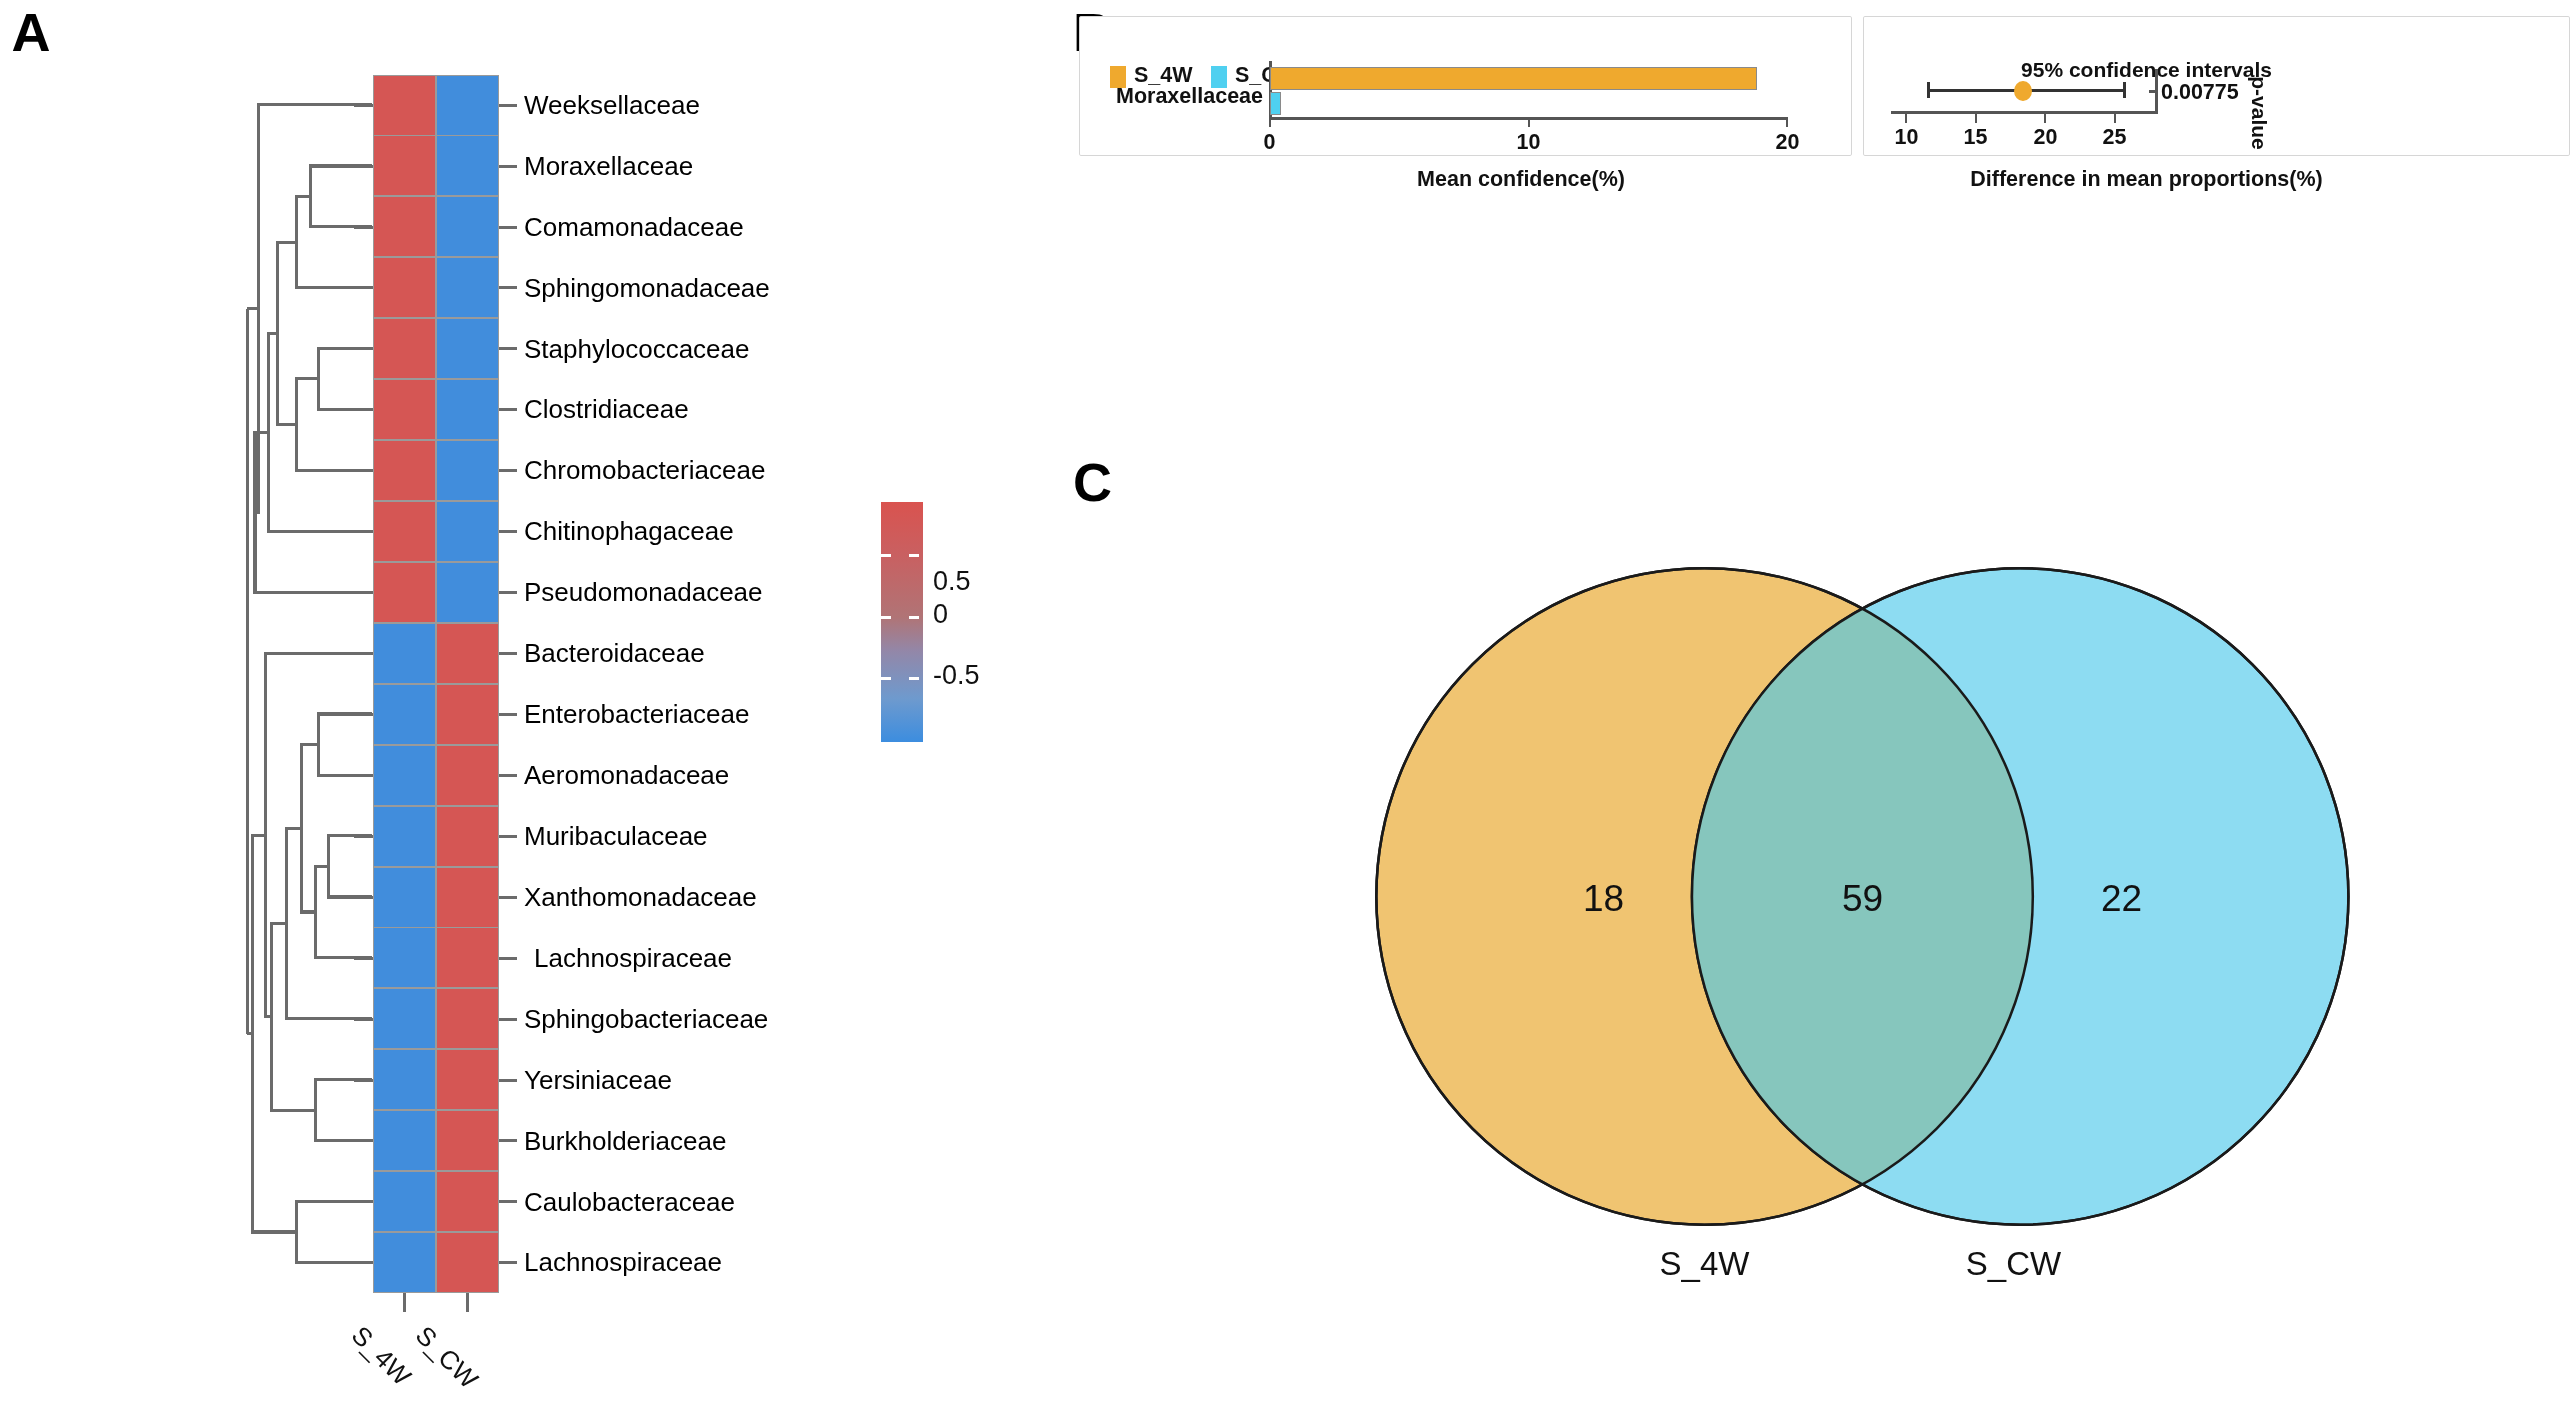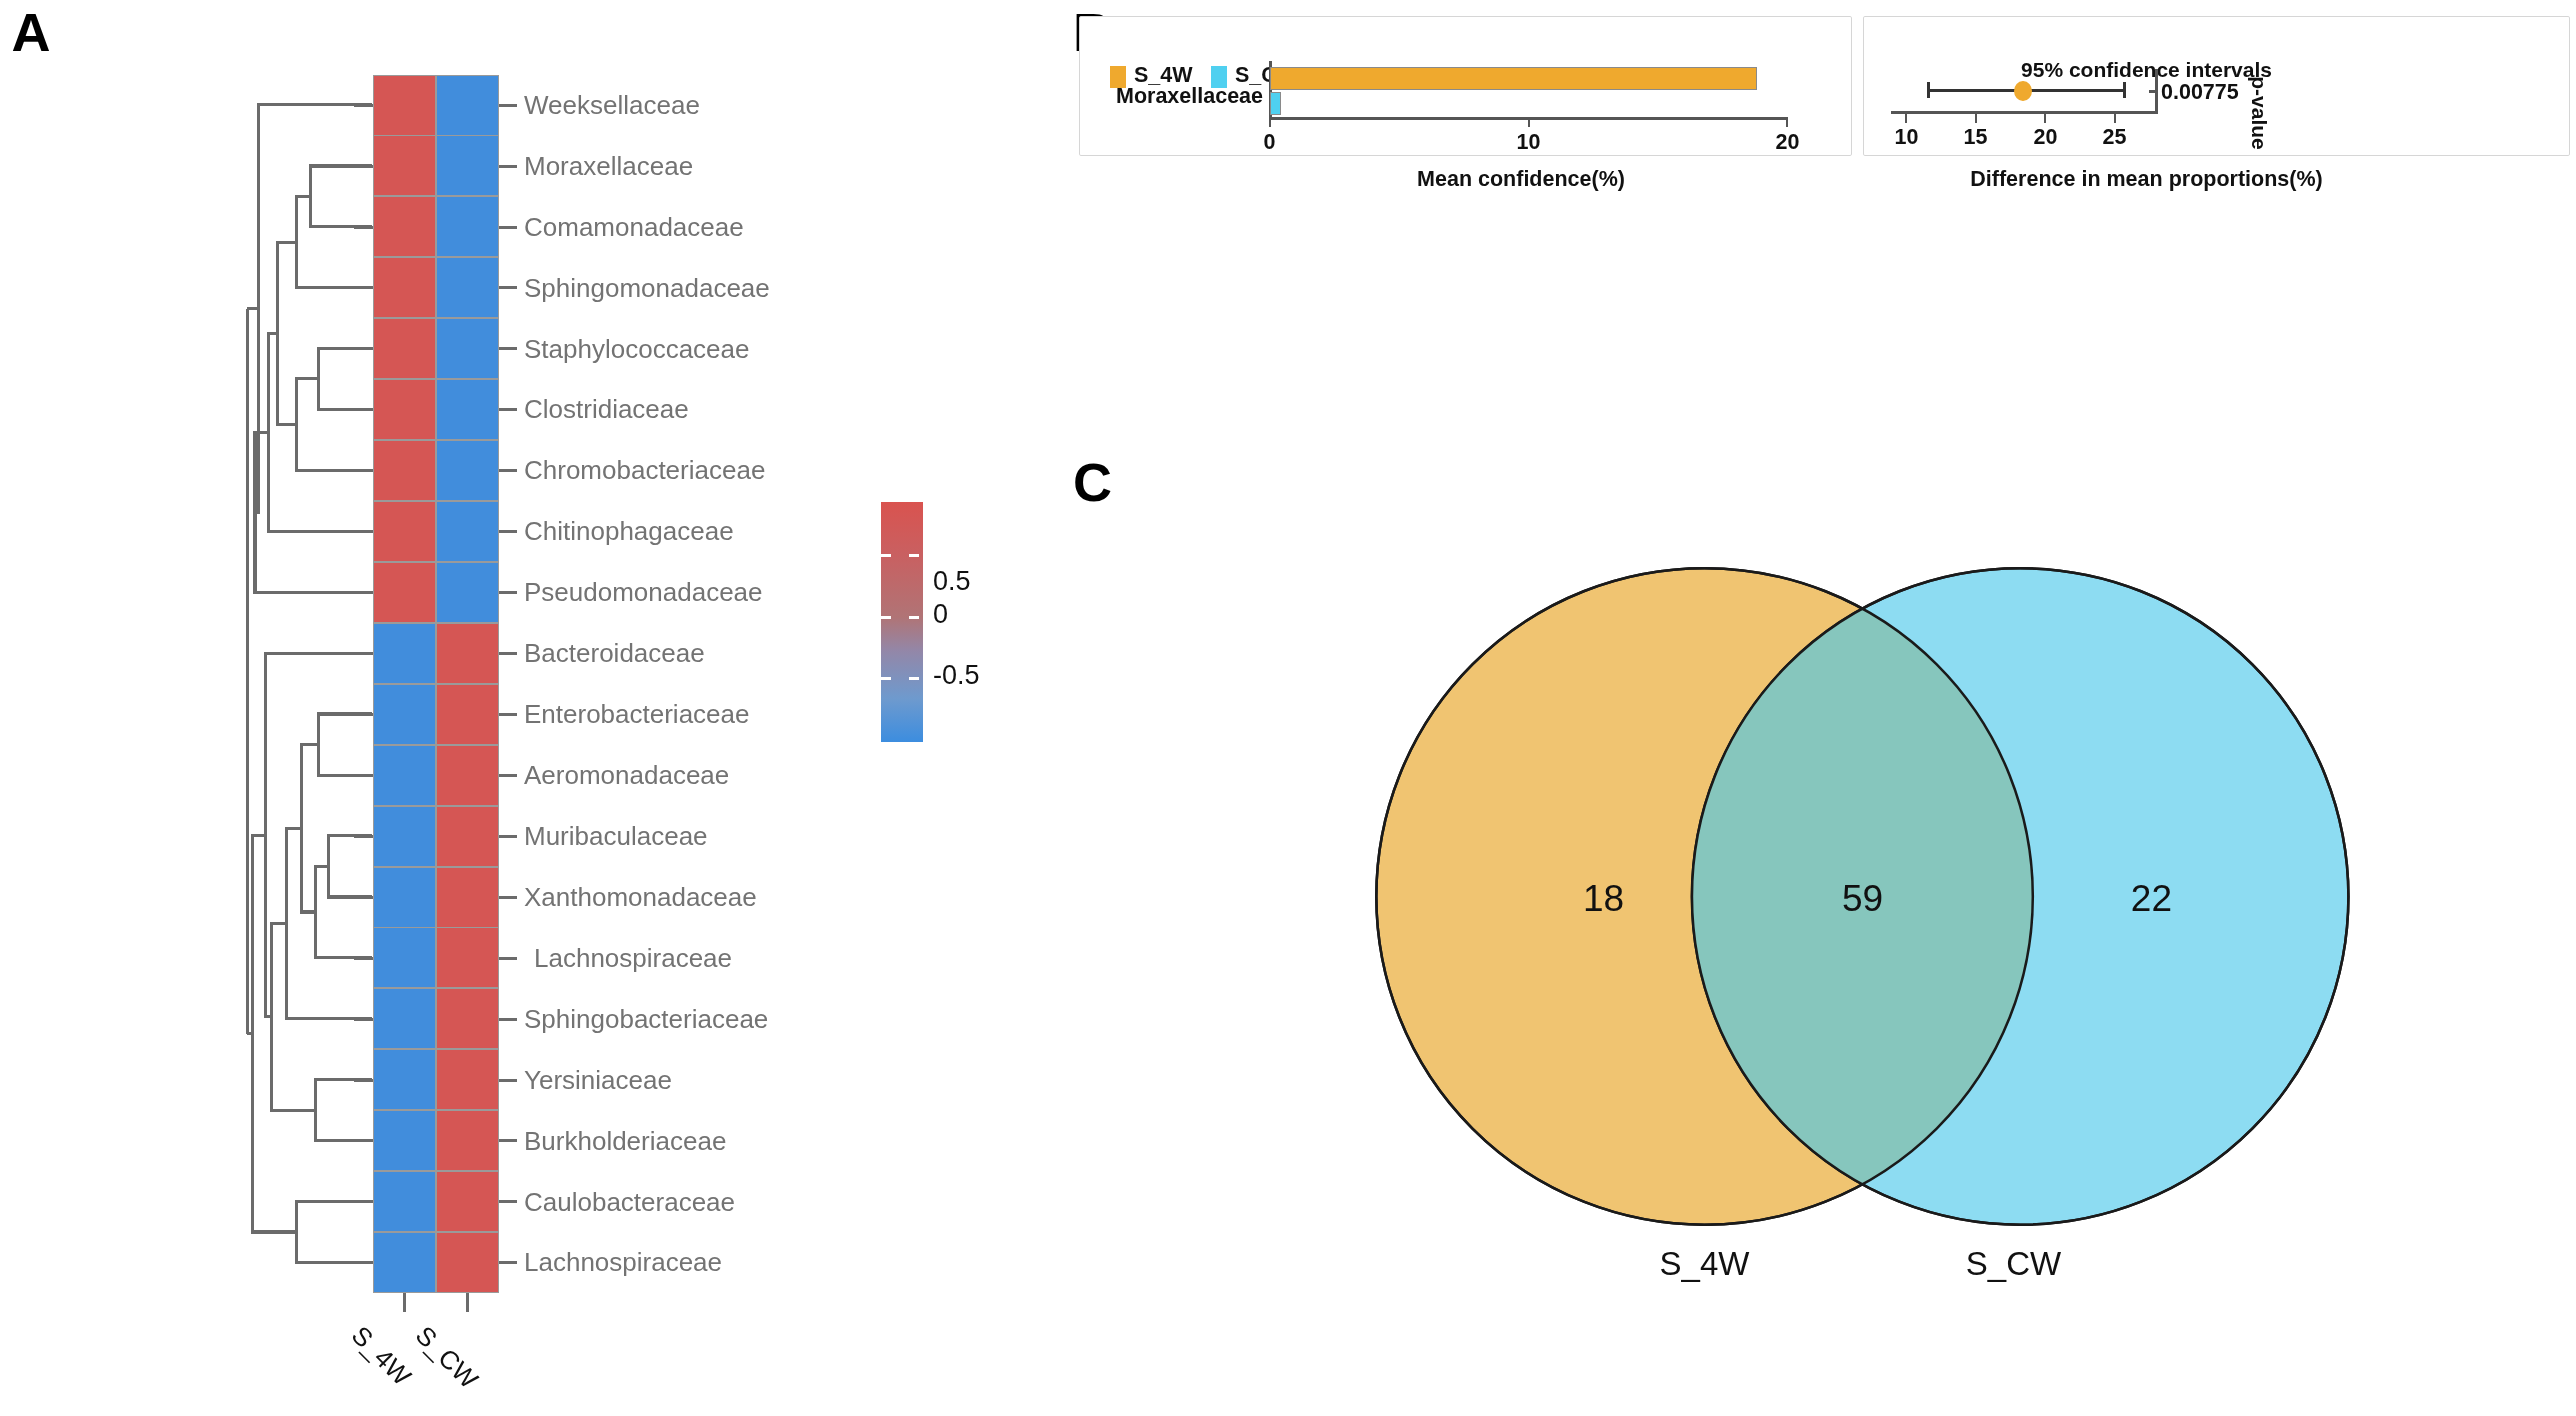--- a/index.html
+++ b/index.html
@@ -7,21 +7,21 @@
        font-family:"Liberation Sans",sans-serif;color:#111;}
   .fig{position:absolute;inset:0;}
 
   
   .panel-letter{position:absolute;font-weight:bold;font-size:54px;line-height:1;
                 font-family:"Liberation Sans",sans-serif;color:#000;}
 
   
   #panelA{position:absolute;left:0;top:0;width:1073px;height:1416px;}
   .hm-cell{position:absolute;box-sizing:border-box;border:1.3px solid #9a9a9a;}
-  .hm-rowlabel{position:absolute;font-size:26px;color:#737373;white-space:nowrap;
+  .hm-rowlabel{position:absolute;font-size:26px;color:#000000;white-space:nowrap;
                font-family:"Liberation Sans",sans-serif;}
   .hm-tick{position:absolute;background:#6b6b6b;}
   .dendro{position:absolute;left:0;top:0;}
   .collabel{position:absolute;font-size:26px;white-space:nowrap;color:#111;
             transform-origin:left top;transform:rotate(45deg);}
   
   #colorbar{position:absolute;left:881px;top:502px;width:42px;height:240px;
             background:linear-gradient(to bottom,#d9534f 0%,#c96061 22%,#b07476 48%,
                        #9387a8 62%,#6e9ace 82%,#3c8ddf 100%);}
   .cb-label{position:absolute;font-size:27px;color:#111;}
@@ -299,20 +299,20 @@
       <circle cx="1500" cy="720" r="520" fill="#8ddcf2" stroke="#1a1a1a" stroke-width="4"></circle>
       <g clip-path="url(#clipLeft)">
         <circle cx="1500" cy="720" r="520" fill="#86c6bd"></circle>
       </g>
       <circle cx="1000" cy="720" r="520" fill="none" stroke="#1a1a1a" stroke-width="4"></circle>
       <circle cx="1500" cy="720" r="520" fill="none" stroke="#1a1a1a" stroke-width="4"></circle>
     </svg>
 
     <div class="venn-num" style="left:480px;top:436px;width:101px;">18</div>
     <div class="venn-num" style="left:739px;top:436px;width:101px;">59</div>
-    <div class="venn-num" style="left:998px;top:436px;width:101px;text-align:right;">22</div>
+    <div class="venn-num" style="left:998px;top:436px;width:101px;">22</div>
 
     <div class="venn-lab" style="left:524px;top:803px;width:215px;">S_4W</div>
     <div class="venn-lab" style="left:833px;top:803px;width:215px;">S_CW</div>
   </div>
 
 </div>
 
 
 </body></html>

